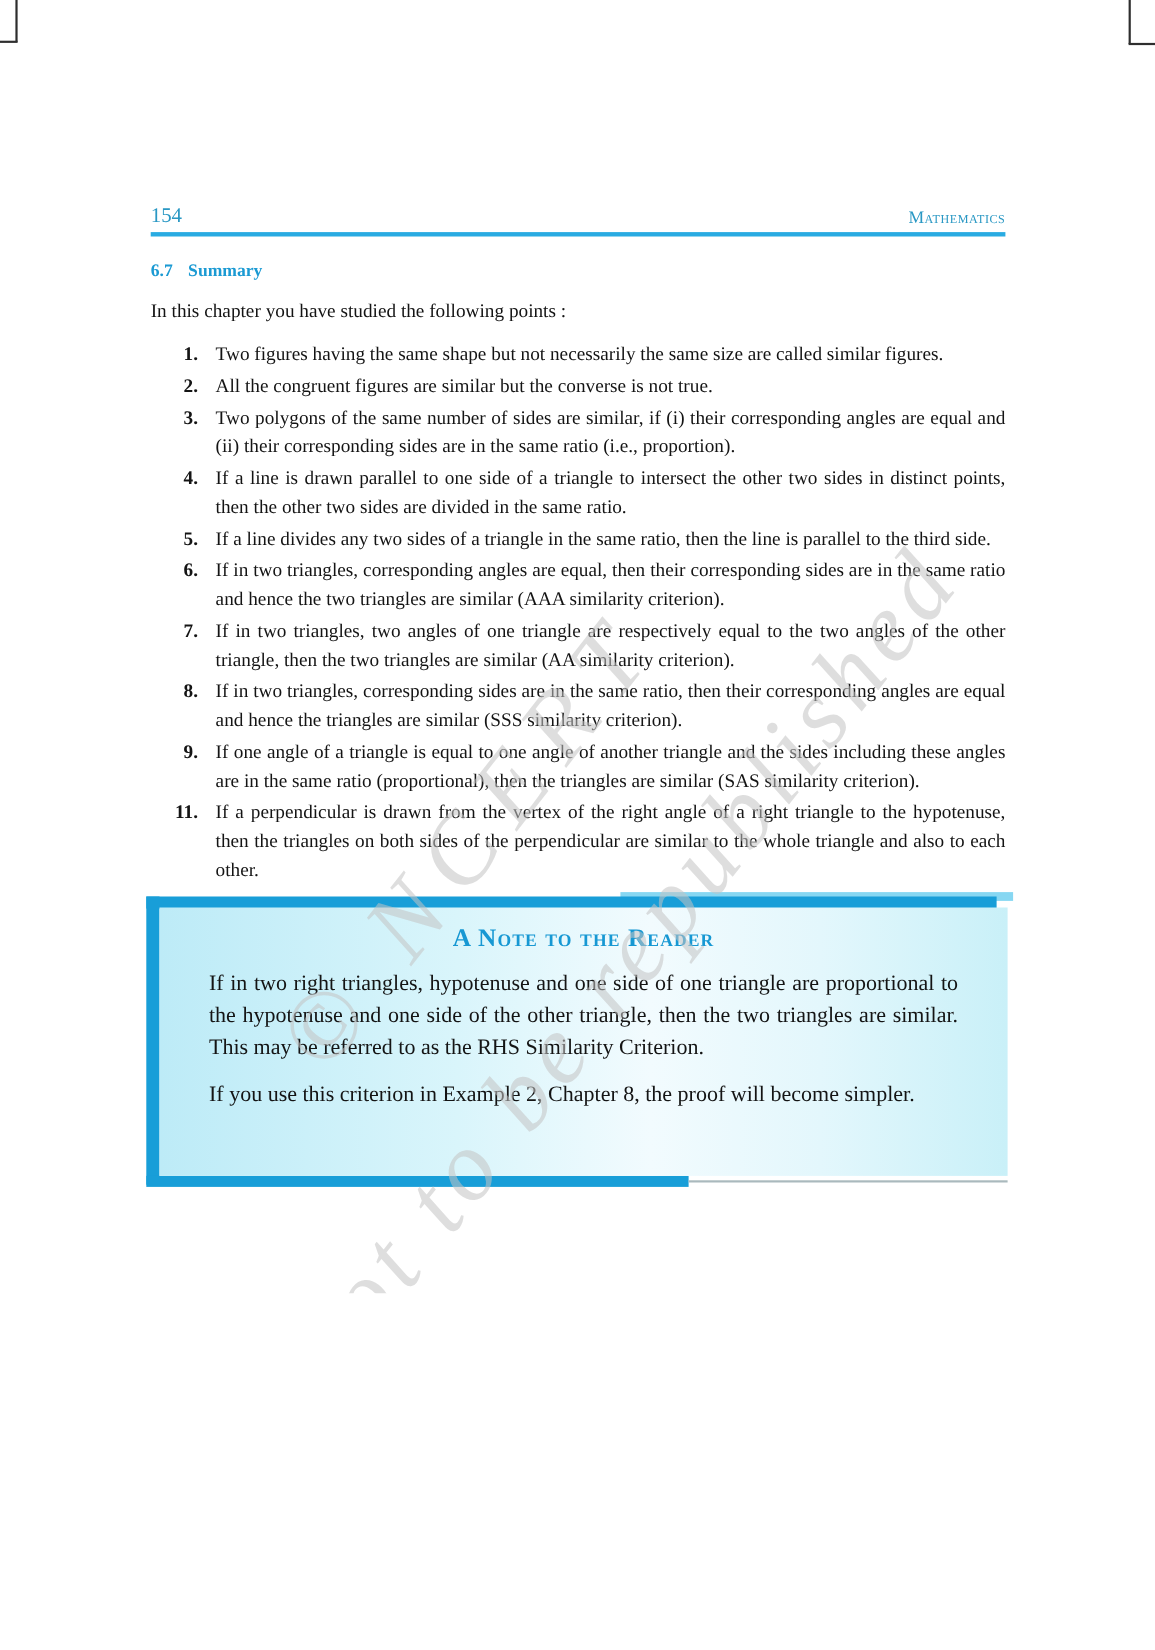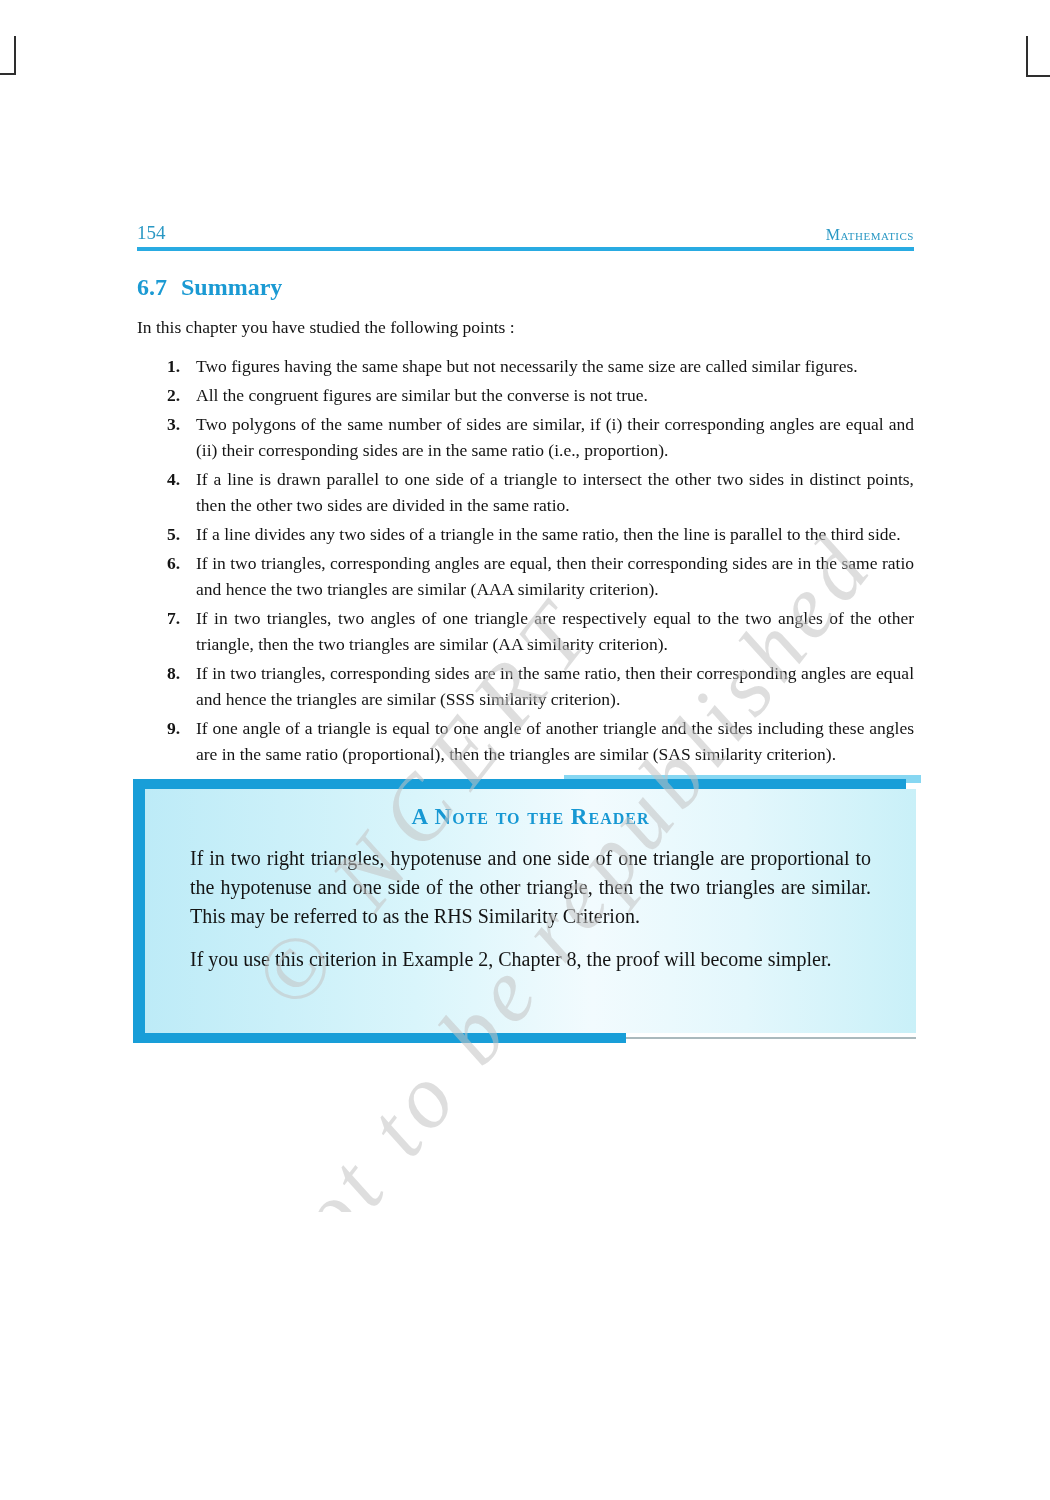--- a/index.html
+++ b/index.html
@@ -4,21 +4,20 @@
 <style>
   * { margin:0; padding:0; box-sizing:border-box; }
   html,body { background:#ffffff; }
   .page {
     position:relative;
     width:1050px; height:1176px;
     background:#ffffff;
     overflow:hidden;
     font-family:"Liberation Serif", serif;
     color:#141414;
-    margin-top:36px;
   }
 
   
   .crop { position:absolute; background:#2e2e2e; }
   .crop.tl-v { left:14px;  top:0;       width:2px;  height:38px; }
   .crop.tl-h { left:0;     top:37px;    width:16px; height:2px; }
   .crop.tr-v { left:1026px;top:0;       width:2px;  height:40px; }
   .crop.tr-h { left:1026px;top:39px;    width:24px; height:2px; }
   .crop.bl-h { left:0;     top:1459px;  width:17px; height:2px; }
   .crop.bl-v { left:16px;  top:1459px;  width:2px;  height:41px; }
@@ -27,21 +26,21 @@
 
   
   .content { position:absolute; left:137px; top:186px; width:777px; z-index:2; }
 
   .pagehead { display:flex; justify-content:space-between; align-items:flex-end; color:#2a98c4; }
   .pagehead .pnum { font-size:19px; }
   .pagehead .runhead { font-size:16px; font-variant-caps:small-caps; letter-spacing:0.5px; }
 
   .rule { margin-top:3px; height:4px; background:#29abe2; }
 
-  .sec-heading { margin-top:23px; color:#1b9ad3; font-size:24px; font-weight:bold; }
+  .sec-heading { margin-top:23px; color:#1b9ad3; font-size:16px; font-weight:bold; }
   .sec-heading .sec-num { margin-right:14px; }
 
   .intro { margin-top:13px; font-size:17.5px; line-height:26px; }
 
   .points { margin-top:13px; }
   .point { display:flex; margin-bottom:3px; font-size:17.5px; line-height:26px; }
   .point .num { width:43px; min-width:43px; text-align:right; font-weight:bold; }
   .point .txt { margin-left:16px; flex:1; text-align:justify; }
 
   
@@ -137,20 +136,24 @@
         <span class="txt">If in two triangles, two angles of one triangle are respectively equal to the two angles of the other triangle, then the two triangles are similar (AA similarity criterion).</span>
       </div>
       <div class="point">
         <span class="num">8.</span>
         <span class="txt">If in two triangles, corresponding sides are in the same ratio, then their corresponding angles are equal and hence the triangles are similar (SSS similarity criterion).</span>
       </div>
       <div class="point">
         <span class="num">9.</span>
         <span class="txt">If one angle of a triangle is equal to one angle of another triangle and the sides including these angles are in the same ratio (proportional), then the triangles are similar (SAS similarity criterion).</span>
       </div>
+      <div class="point">
+        <span class="num">11.</span>
+        <span class="txt">If a perpendicular is drawn from the vertex of the right angle of a right triangle to the hypotenuse, then the triangles on both sides of the perpendicular are similar to the whole triangle and also to each other.</span>
+      </div>
     </div>
 
     <div class="note-box">
       <div class="nb-top-light"></div>
       <div class="nb-top"></div>
       <div class="nb-left"></div>
       <div class="nb-bottom"></div>
       <div class="nb-bottom-line"></div>
       <div class="nb-panel">
         <div class="nb-title">A Note to the Reader</div>

